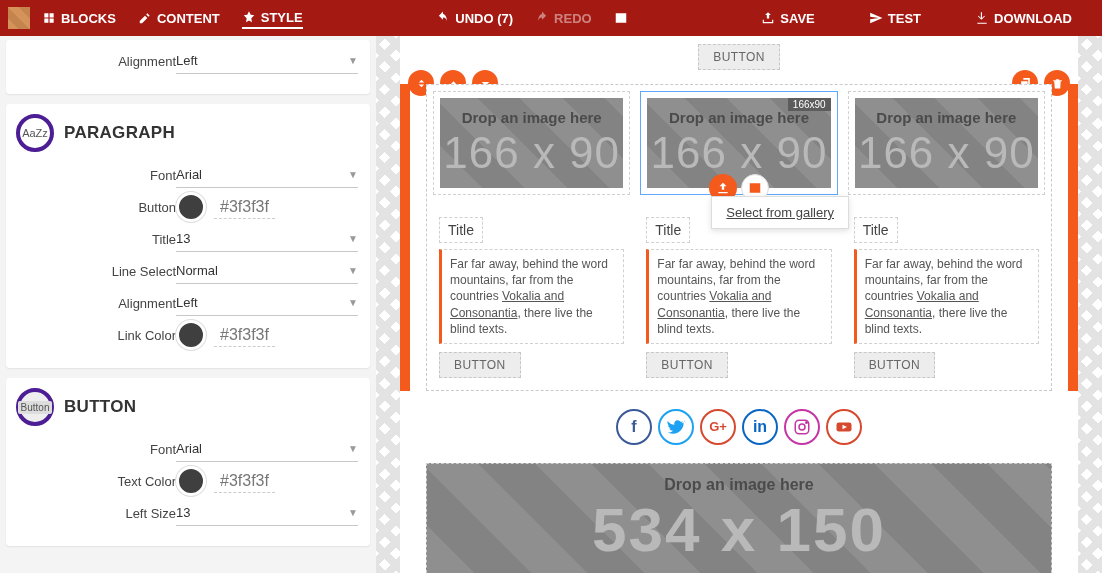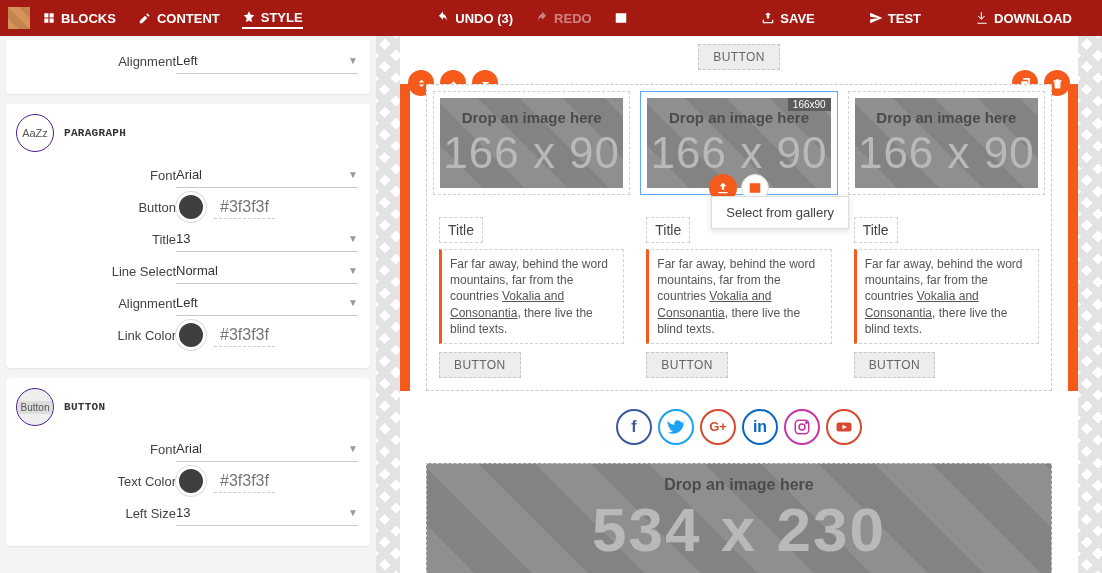--- a/index.html
+++ b/index.html
@@ -11,22 +11,22 @@
 .toolbar .right { display:flex; align-items:center; gap:32px; }
 .toolbar .titem.active { border-bottom:2px solid #fff; padding-bottom:2px; margin-bottom:-2px;}
 .toolbar svg { width:14px; height:14px; fill:#fff;}
 .toolbar .redo { opacity:.45; }
 .main { display:flex; height:calc(100% - 36px); }
 .sidebar { width:376px; background:#f4f4f4; overflow-y:auto; padding:4px 6px 10px 6px; position:relative;}
 .sidebar::-webkit-scrollbar{width:12px;}
 .sidebar::-webkit-scrollbar-thumb{background:#c7c7c7;border-radius:6px;}
 .panel { background:#fff; border-radius:4px; padding:10px 12px 14px 10px; margin-bottom:10px; box-shadow:0 1px 2px rgba(0,0,0,.07);}
 .phead { display:flex; align-items:center; gap:10px; margin-bottom:10px;}
-.pswatch { width:38px; height:38px; border-radius:50%; border:1px solid #4c1d95; display:flex; align-items:center; justify-content:center; font-size:11px; color:#555; background:#fff;}
-.ptitle { font-size:11px; font-weight:bold; color:#333; letter-spacing:.3px;font-family:Liberation Mono, monospace;}
+.pswatch { width:38px; height:38px; border-radius:50%; border:4px solid #4c1d95; display:flex; align-items:center; justify-content:center; font-size:11px; color:#555; background:#fff;}
+.ptitle { font-size:17px; font-weight:bold; color:#333; letter-spacing:.3px;}
 .row { display:flex; align-items:center; margin:6px 0; }
 .row .lbl { width:160px; text-align:right; font-size:13px; color:#444; }
 .ctrl { flex:1; border-bottom:1px solid #c8c8c8; display:flex; align-items:center; height:26px; font-size:13px; color:#333; position:relative; }
 .ctrl .caret { margin-left:auto; color:#999; font-size:10px;}
 .colorctl { display:flex; align-items:center; gap:8px; border-bottom:none;}
 .colorctl .ball { width:30px; height:30px; border-radius:50%; background:#3f3f3f; border:3px solid #fff; box-shadow:0 0 0 1px #ddd;}
 .colorctl .hex { border-bottom:1px dashed #ccc; font-size:16px; color:#777; padding:2px 6px;}
 .canvas { flex:1; background:#fff; overflow:hidden; position:relative;}
 .zig { position:absolute; top:0; bottom:0; width:24px; background:repeating-linear-gradient(135deg,#e3e3e3 0 8px,transparent 8px 16px),repeating-linear-gradient(45deg,#e3e3e3 0 8px,transparent 8px 16px);}
 .zigl{left:0;} .zigr{right:0;}
@@ -45,21 +45,21 @@
 .col { flex:1; border:1px dashed #d0d0d0; padding:6px;}
 .col.sel { border:1px solid #5fa8ff;}
 .drop { height:90px; background:repeating-linear-gradient(45deg,#8f8f8f,#8f8f8f 30px,#838383 30px,#838383 60px); display:flex; flex-direction:column; align-items:center; justify-content:center; color:#dcdcdc; font-size:14px; position:relative;}
 .drop .t1 { color:#4b4b4b; font-weight:bold; font-size:15px; margin-bottom:2px;}
 .drop .t2 { font-size:44px; font-weight:normal; color:#b9b9b9; letter-spacing:1px;}
 .dimbadge { position:absolute; top:0; right:0; background:#5c5c5c; color:#fff; font-size:10px; padding:1px 5px;}
 .upl { position:absolute; bottom:-14px; left:50%; transform:translateX(-50%); display:flex; gap:4px;}
 .ubtn { width:28px; height:28px; border-radius:50%; background:#f55a1d; display:flex; align-items:center; justify-content:center;}
 .ubtn.w{background:#fff;border:1px solid #ddd;}
 .ubtn svg{width:14px;height:14px;fill:#fff;} .ubtn.w svg{fill:#f55a1d;}
-.tooltip { position:absolute; top:104px; left:70px; background:#fff; border:1px solid #ddd; padding:8px 14px; font-size:13px; color:#444; box-shadow:0 2px 6px rgba(0,0,0,.12); white-space:nowrap; z-index:5;}
+.tooltip { position:absolute; top:104px; left:70px; background:#fff; border:1px solid #ddd; padding:8px 14px; font-size:13px; color:#444; box-shadow:0 2px 6px rgba(0,0,0,.12); white-space:nowrap; z-index:5;text-decoration:underline;}
 .titlef { border:1px dashed #d0d0d0; padding:4px 8px; font-size:14px; color:#444; margin-top:22px; display:inline-block;}
 .body { border:1px dashed #d0d0d0; border-left:3px solid #f55a1d; padding:6px 8px; font-size:12px; color:#555; margin-top:6px; line-height:1.35;}
 .body a{color:#555; text-decoration:underline;}
 .btn { display:inline-block; border:1px dashed #c7c7c7; background:#ededed; padding:5px 14px; font-size:12px; color:#666; margin-top:8px; letter-spacing:.4px;}
 .socials { display:flex; gap:6px; justify-content:center; margin:18px 0;}
 .sicon{ width:36px; height:36px; border-radius:50%; border:2px solid; display:flex; align-items:center; justify-content:center; font-weight:bold; font-size:16px;}
 .s-fb{border-color:#3b5998;color:#3b5998;}
 .s-tw{border-color:#1da1f2;color:#1da1f2;}
 .s-gp{border-color:#d6492f;color:#d6492f;font-size:13px;}
 .s-li{border-color:#0a66c2;color:#0a66c2;}
@@ -90,21 +90,21 @@
       <svg viewBox="0 0 24 24">
         <path d="M12 2l3 6 6 1-5 5 1 7-5-3-5 3 1-7-5-5 6-1z"></path>
       </svg>
       <span>STYLE</span>
     </div>
   <div class="spacer"></div>
   <div class="titem">
       <svg viewBox="0 0 24 24">
         <path d="M12 5V1L5 8l7 7V11c4 0 7 3 7 7 0-6-3-13-7-13z"></path>
       </svg>
-      <span>UNDO (3)</span>
+      <span>UNDO (7)</span>
     </div>
   <div class="titem redo">
       <svg viewBox="0 0 24 24">
         <path d="M12 5V1l7 7-7 7V11c-4 0-7 3-7 7 0-6 3-13 7-13z"></path>
       </svg>
       <span>REDO</span>
     </div>
   <div class="titem">
       <svg viewBox="0 0 24 24">
         <path d="M3 4h18v16H3zM6 17l3-4 2 2 4-5 3 7z"></path>
@@ -337,17 +337,17 @@
         <div class="sicon s-yt">
             <svg width="18" height="18" viewBox="0 0 24 24" fill="#d6492f">
               <rect x="2" y="6" width="20" height="12" rx="3"></rect>
               <path d="M10 9l6 3-6 3z" fill="#fff"></path>
             </svg>
           </div>
       </div>
 
       <div class="bigdrop">
         <div class="t1">Drop an image here</div>
-        <div class="t2">534 x 230</div>
+        <div class="t2">534 x 150</div>
       </div>
     </div>
   </div>
 </div>
 
 </body></html>

